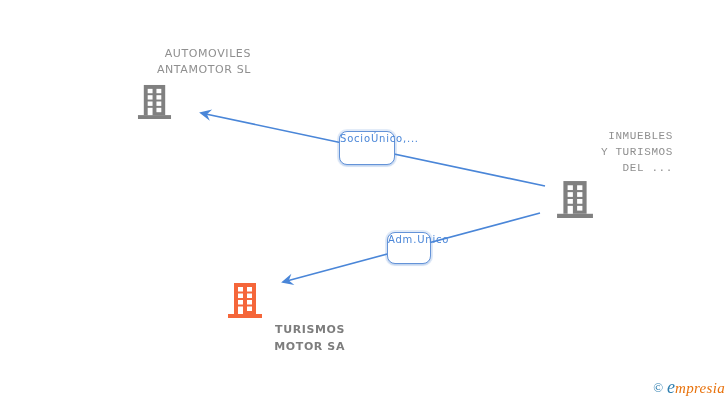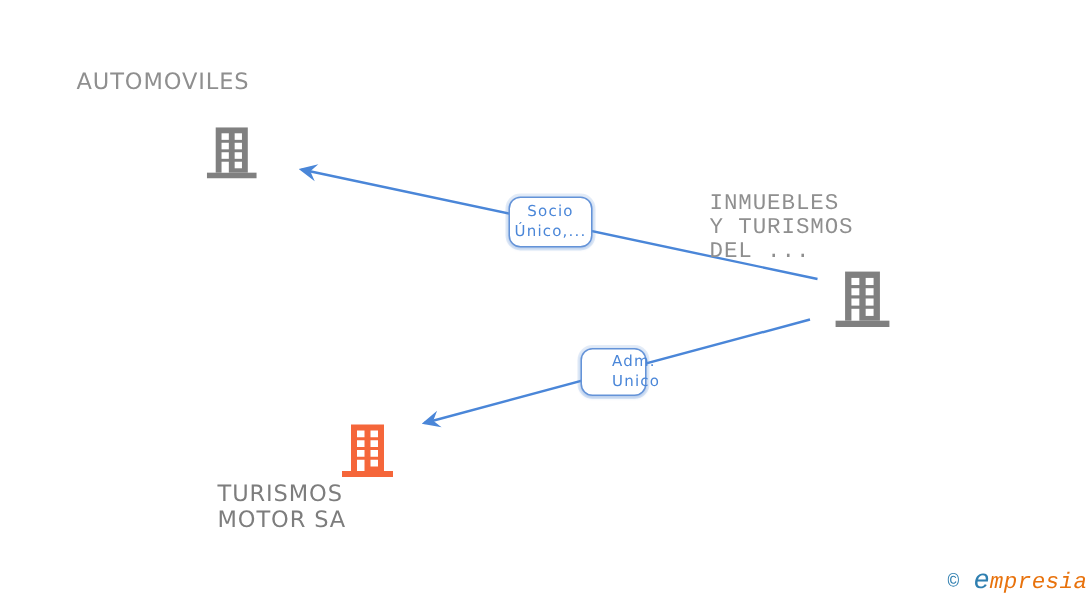--- a/index.html
+++ b/index.html
@@ -2,34 +2,34 @@
 <html><head>
 <meta charset="utf-8">
 <style>
   html,body{margin:0;padding:0;background:#ffffff;}
   .canvas{
     position:relative;width:728px;height:400px;background:#ffffff;overflow:hidden;
     font-family:"DejaVu Sans","Liberation Sans",sans-serif;
   }
   .edges{position:absolute;left:0;top:0;pointer-events:none;}
   .company-label{
-    position:absolute;text-align:left;font-size:15px;line-height:16px;
+    position:absolute;text-align:right;font-size:11px;line-height:16px;
     color:#8f8f8f;letter-spacing:0.6px;
   }
-  .company-label.bold{font-weight:normal;color:#7d7d7d;line-height:17px;}
+  .company-label.bold{font-weight:bold;color:#7d7d7d;line-height:17px;}
   .building{position:absolute;}
   .edge-label{
     position:absolute;background:#ffffff;border:1px solid #6493d8;border-radius:8px;
     box-shadow:0 0 0 2px rgba(100,147,216,0.18),0 1px 2px rgba(100,147,216,0.35);
     color:#4a86d8;font-size:10px;line-height:13px;text-align:center;
-    letter-spacing:0.8px;display:flex;flex-direction:column;justify-content:center;
+    letter-spacing:0.8px;display:flex;flex-direction:row;
     box-sizing:border-box;cursor:pointer;
   }
   .footer-logo{
-    position:absolute;right:3px;bottom:2px;font-family:Liberation Mono, monospace;
+    position:absolute;right:3px;bottom:2px;font-family:Liberation Serif, serif;
     font-style:italic;white-space:nowrap;cursor:pointer;margin-top:43px;
   }
   .footer-logo .copy{color:#2f7fb0;font-size:13px;font-style:normal;vertical-align:1px;}
   .footer-logo .brand-e{color:#2f7fb0;font-size:18px;}
   .footer-logo .brand-rest{color:#e8720c;font-size:15px;letter-spacing:0.3px;}
 </style>
 </head>
 <body>
 
 <div class="canvas">
@@ -39,20 +39,21 @@
       <marker id="arrowhead" viewBox="0 0 10 10" refX="8.5" refY="5" markerWidth="8" markerHeight="8" orient="auto">
         <path d="M0.5,0.5 L10,5 L0.5,9.5 L3.8,5 z" fill="#4a86d8"></path>
       </marker>
     </defs>
     <line x1="545" y1="186" x2="201" y2="113" stroke="#4a86d8" stroke-width="1.6" marker-end="url(#arrowhead)"></line>
     <line x1="540" y1="213" x2="283" y2="282" stroke="#4a86d8" stroke-width="1.6" marker-end="url(#arrowhead)"></line>
   </svg>
 
   <div class="company-label" style="left:51px;top:46px;width:200px;">
     <span>AUTOMOVILES</span><br>
+    <span>ANTAMOTOR SL</span>
   </div>
   <svg class="building" style="left:137px;top:84px;cursor:pointer;" width="35" height="35" viewBox="0 0 36 36">
     <rect x="1" y="32" width="34" height="4" fill="#808080"></rect>
     <rect x="7" y="1" width="22" height="31" fill="#808080"></rect>
     <rect x="11" y="5" width="5" height="4.5" fill="#ffffff"></rect>
       <rect x="20" y="5" width="5" height="4.5" fill="#ffffff"></rect>
     <rect x="11" y="11.5" width="5" height="4.5" fill="#ffffff"></rect>
       <rect x="20" y="11.5" width="5" height="4.5" fill="#ffffff"></rect>
     <rect x="11" y="18" width="5" height="4.5" fill="#ffffff"></rect>
       <rect x="20" y="18" width="5" height="4.5" fill="#ffffff"></rect>
@@ -92,21 +93,21 @@
   </svg>
   <div class="company-label bold" style="left:145px;top:321px;width:200px;">
     <span>TURISMOS</span><br>
     <span>MOTOR SA</span>
   </div>
 
   <div class="edge-label" style="left:339px;top:131px;width:56px;height:34px;">
     <span>Socio</span>
     <span>Único,...</span>
   </div>
-  <div class="edge-label" style="left:387px;top:232px;width:44px;height:32px;padding-left:20px;">
+  <div class="edge-label" style="left:387px;top:232px;width:44px;height:32px;">
     <span>Adm.</span>
     <span>Unico</span>
   </div>
 
   <div class="footer-logo">
     <span class="copy">©</span>
     <span class="brand-e">e</span><span class="brand-rest">mpresia</span>
   </div>
 
 </div>

